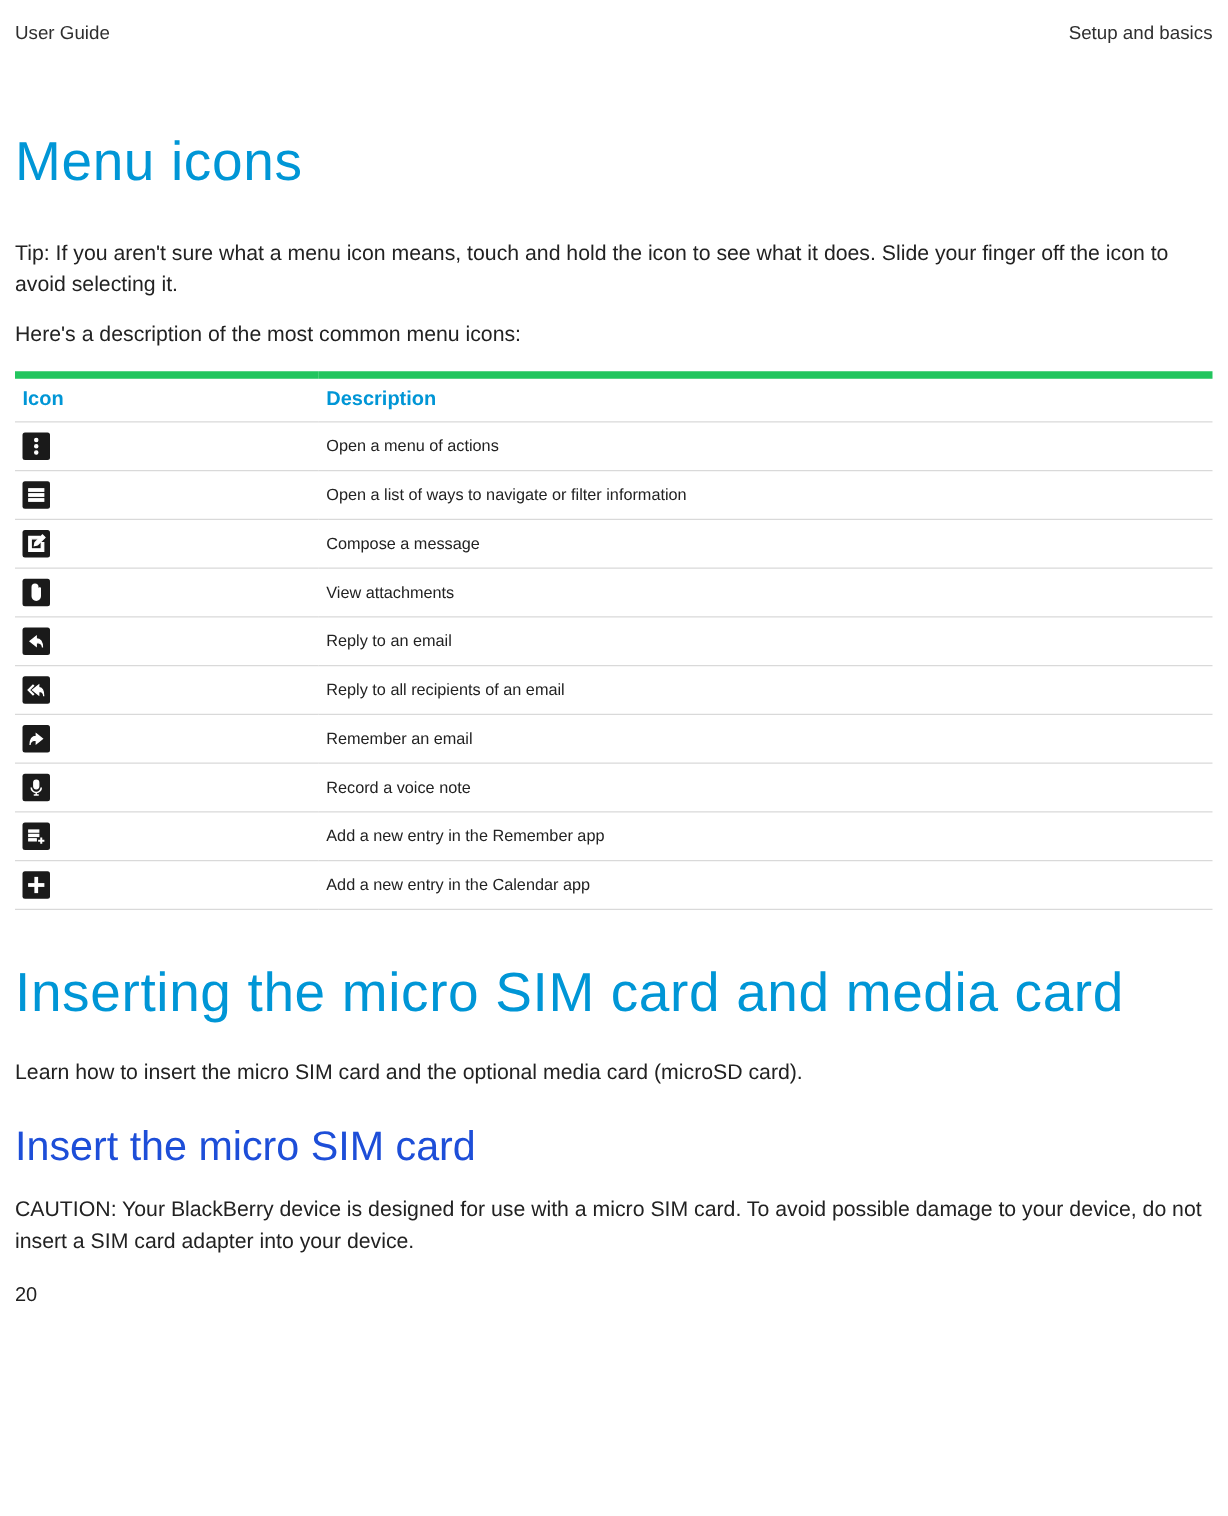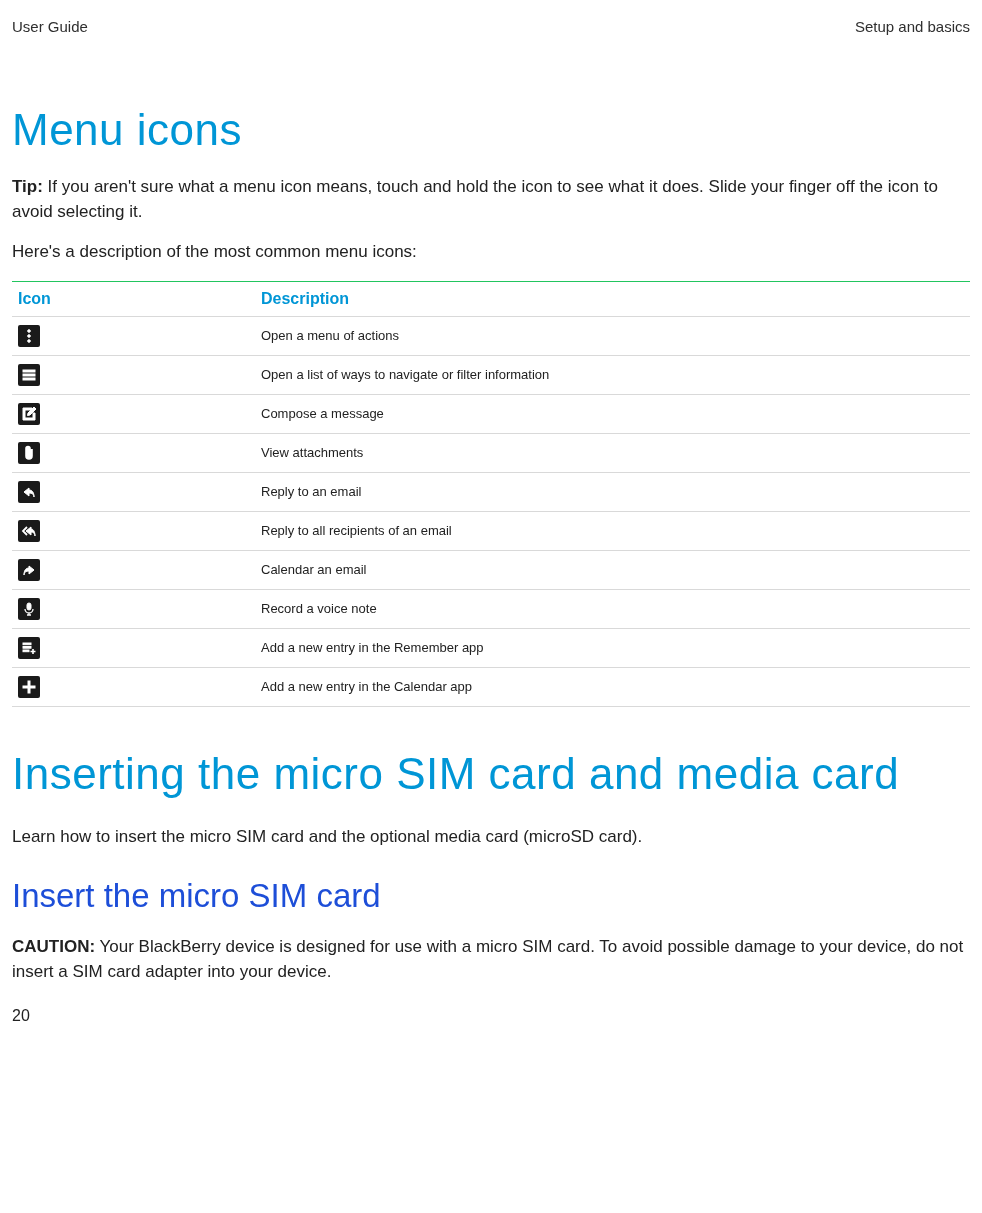--- a/index.html
+++ b/index.html
@@ -9,32 +9,32 @@
     background: #fff;
     width: 982px;
     padding: 18px 12px 12px 12px;
   }
   .header-row { display: flex; justify-content: space-between; font-size: 15px; color: #2f2f2f; margin-bottom: 70px; }
   h1.title-blue {
     font-weight: 300;
     font-size: 44px;
     color: #0096d6;
     letter-spacing: 0.5px;
-    margin-bottom: 20px;
+    margin-bottom: 36px;
   }
   p.body { font-size: 17px; line-height: 1.45; color: #222; margin-bottom: 16px; }
-  p.body strong { font-weight: 700; }
+  p.body strong { font-weight: 400; }
   table.icon-table { width: 100%; border-collapse: collapse; margin: 4px 0 40px 0; }
   table.icon-table th {
     text-align: left;
     font-weight: 700;
     font-size: 16px;
     color: #0096d6;
     padding: 8px 6px;
-    border-top: 1px solid #22c55e;
+    border-top: 6px solid #22c55e;
     border-bottom: 1px solid #d9d9d9;
   }
   table.icon-table td {
     font-size: 13px;
     color: #222;
     padding: 8px 6px;
     border-bottom: 1px solid #d9d9d9;
     vertical-align: middle;
   }
   td.icon-cell { width: 243px; padding-left: 8px; }
@@ -145,21 +145,21 @@
       <td>Reply to all recipients of an email</td>
     </tr>
     <tr>
       <td class="icon-cell">
           <span class="icon-glyph">
             <svg viewBox="0 0 16 16">
               <path d="M8 4l5 4-5 4V9c-3 0-5 1-5 4 0-5 2-7 5-7z"></path>
             </svg>
           </span>
         </td>
-      <td>Calendar an email</td>
+      <td>Remember an email</td>
     </tr>
     <tr>
       <td class="icon-cell">
           <span class="icon-glyph">
             <svg viewBox="0 0 16 16">
               <rect x="6" y="2" width="4" height="7" rx="2"></rect>
               <path d="M4 8a4 4 0 008 0M8 12v2M6 14h4" fill="none" stroke="#fff" stroke-width="1.3"></path>
             </svg>
           </span>
         </td>

